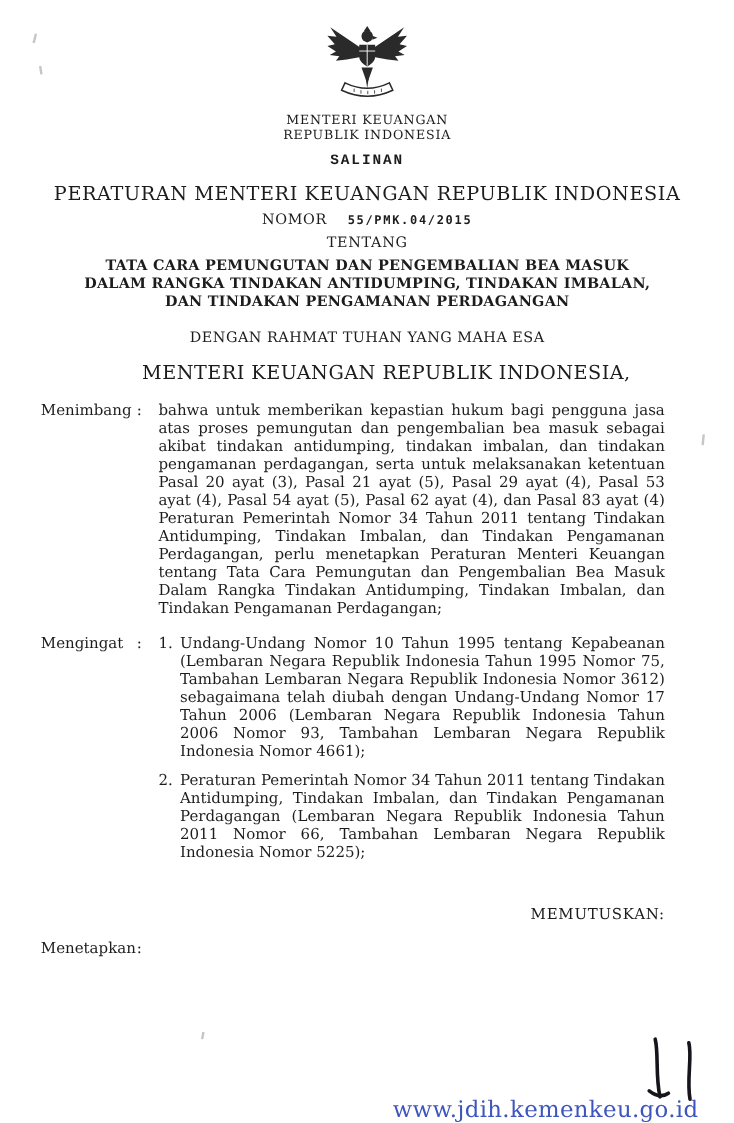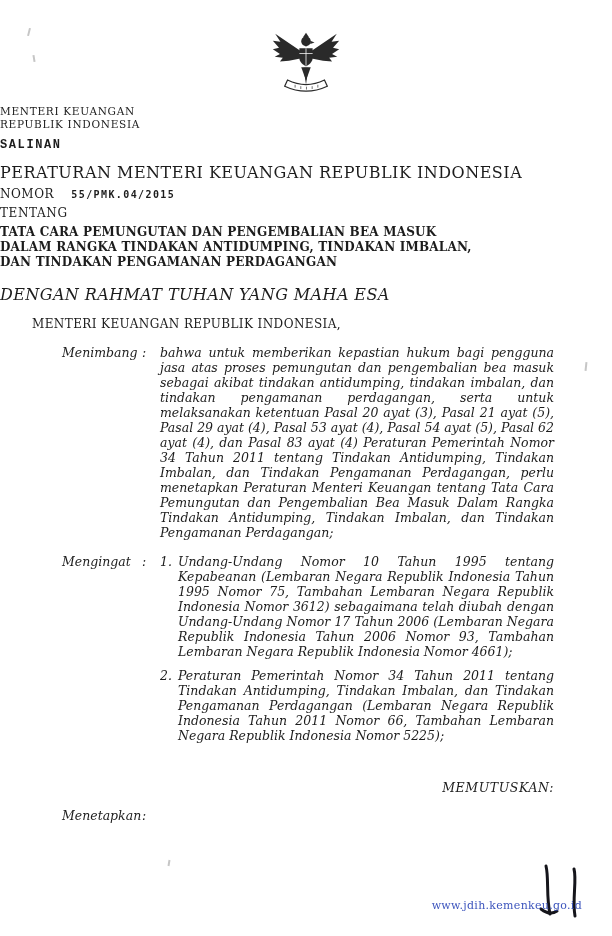--- a/index.html
+++ b/index.html
@@ -10,45 +10,45 @@
   .page {
     width: 612px;
     height: 936px;
     margin: 0 auto;
     background: #ffffff;
     position: relative;
     overflow: hidden;
     font-family: "DejaVu Serif", "Liberation Serif", serif;
     color: #1c1c1c;
   }
-  .doc-header { padding-top: 16px; margin-top: 11px; }
+  .doc-header { text-align: center; padding-top: 16px; }
   .emblem { width: 78px; height: 72px; margin: 0 auto 6px; }
   .ministry { font-size: 10.5px; letter-spacing: .7px; line-height: 13px; }
   .salinan { font-weight: bold; font-size: 12px; letter-spacing: 1.6px; margin-top: 7px; font-family: Liberation Mono, monospace; }
   .doc-title { font-size: 16px; letter-spacing: .5px; margin-top: 11px; }
   .nomor-line { font-size: 12px; letter-spacing: .5px; margin-top: 5px; }
   .nomor-value { font-family: "DejaVu Sans Mono", "Liberation Mono", monospace; font-size: 10px; letter-spacing: 1.4px; font-weight: bold; }
   .tentang { font-size: 12px; letter-spacing: .6px; margin-top: 5px; }
   .subject { font-weight: bold; font-size: 12px; line-height: 15px; margin-top: 5px; letter-spacing: .2px; }
-  .invocation { font-size: 16px; letter-spacing: .4px; margin-top: 15px; font-style: italic; }
-  .issuer { font-size: 12px; letter-spacing: .4px; margin-top: 13px; padding-left: 32px; }
-  .doc-body { padding: 14px 58px 0 62px; font-size: 12.5px; line-height: 15px; font-style: italic; }
+  .invocation { font-size: 12px; letter-spacing: .4px; margin-top: 15px; }
+  .issuer { font-size: 16px; letter-spacing: .4px; margin-top: 13px; padding-left: 32px; }
+  .doc-body { padding: 14px 58px 0 34px; font-size: 12.5px; line-height: 15px; }
   .row { display: flex; margin-bottom: 14px; }
   .label { width: 80px; flex: none; }
   .colon { width: 18px; flex: none; }
   .rtext { flex: 1; text-align: justify; }
   .numitem { display: flex; margin-bottom: 9px; }
   .num { width: 18px; flex: none; }
   .itext { flex: 1; text-align: justify; }
   .memutuskan { text-align: right; letter-spacing: .6px; margin: 28px 0 13px; }
   .footer-link {
     position: absolute;
     right: 30px;
-    bottom: 24px;
-    font-size: 11px;
+    bottom: 0;
+    font-size: 19px;
     letter-spacing: .3px;
     text-decoration: none;
   }
   .signature { position: absolute; right: 22px; bottom: 14px; }
   .artifact { position: absolute; background: #c6c6c6; }
   .a1 { left: 28px; top: 28px; width: 2px; height: 8px; transform: rotate(14deg); }
   .a2 { left: 33px; top: 55px; width: 2px; height: 7px; transform: rotate(-9deg); }
   .a3 { right: 25px; top: 362px; width: 2px; height: 9px; transform: rotate(6deg); }
   .a4 { left: 168px; top: 860px; width: 2px; height: 6px; transform: rotate(10deg); }
 </style>

